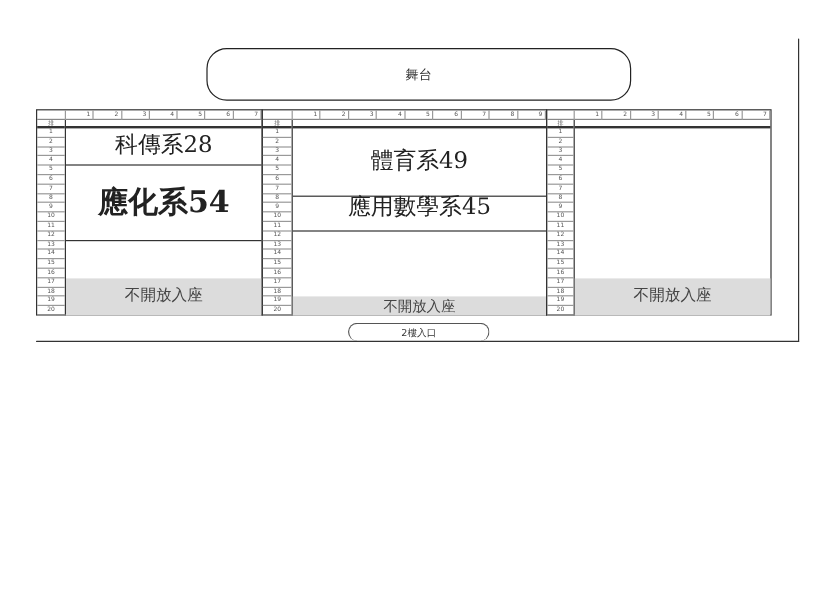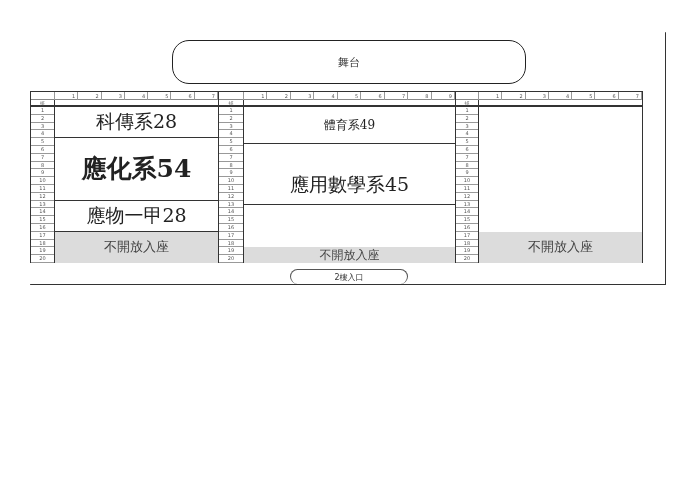--- a/index.html
+++ b/index.html
@@ -84,25 +84,20 @@
         <div class="block" style="top: 7px; height: 31.2px; font-size: 19px;">
           <div>
             <div>科傳系28</div>
           </div>
         </div>
         <div class="block" style="top: 38.2px; height: 62.4px; font-size: 25px; font-weight: bold;">
           <div>
             <div>應化系54</div>
           </div>
         </div>
-        <div class="block" style="top: 100.6px; height: 31.2px; font-size: 19px;">
-          <div>
-            <div>應物一甲28</div>
-          </div>
-        </div>
         <div class="block closed" style="top: 131.8px; height: 31.2px; border-bottom: none; font-size: 13px;">
           <div>
             <div>不開放入座</div>
           </div>
         </div>
       </div>
     </div>
     <div class="section" style="left: 218px; width: 238px;">
       <div class="colhdr" style="left: 0px; width: 236px;">
         <div class="colnum" style="left: 0px; width: 25px;"></div>
@@ -134,26 +129,26 @@
         <div class="rowcell" style="top: 108.4px;">14</div>
         <div class="rowcell" style="top: 116.2px;">15</div>
         <div class="rowcell" style="top: 124px;">16</div>
         <div class="rowcell" style="top: 131.8px;">17</div>
         <div class="rowcell" style="top: 139.6px;">18</div>
         <div class="rowcell" style="top: 147.4px;">19</div>
         <div class="rowcell" style="top: 155.2px;">20</div>
       </div>
       <div class="seatarea" style="left: 25px; width: 211px;">
         <div class="seathdr"></div>
-        <div class="block" style="top: 7px; height: 37px; font-size: 12px;">
+        <div class="block" style="top: 7px; height: 57px; font-size: 19px;">
           <div>
             <div>體育系49</div>
           </div>
         </div>
-        <div class="block" style="top: 53.8px; height: 39px; font-size: 19px; margin-top: 12px;">
+        <div class="block" style="top: 53.8px; height: 39px; font-size: 19px;">
           <div>
             <div>應用數學系45</div>
           </div>
         </div>
         <div class="block closed" style="top: 147.4px; height: 15.6px; border-bottom: none; font-size: 12px;">
           <div>
             <div>不開放入座</div>
           </div>
         </div>
       </div>

